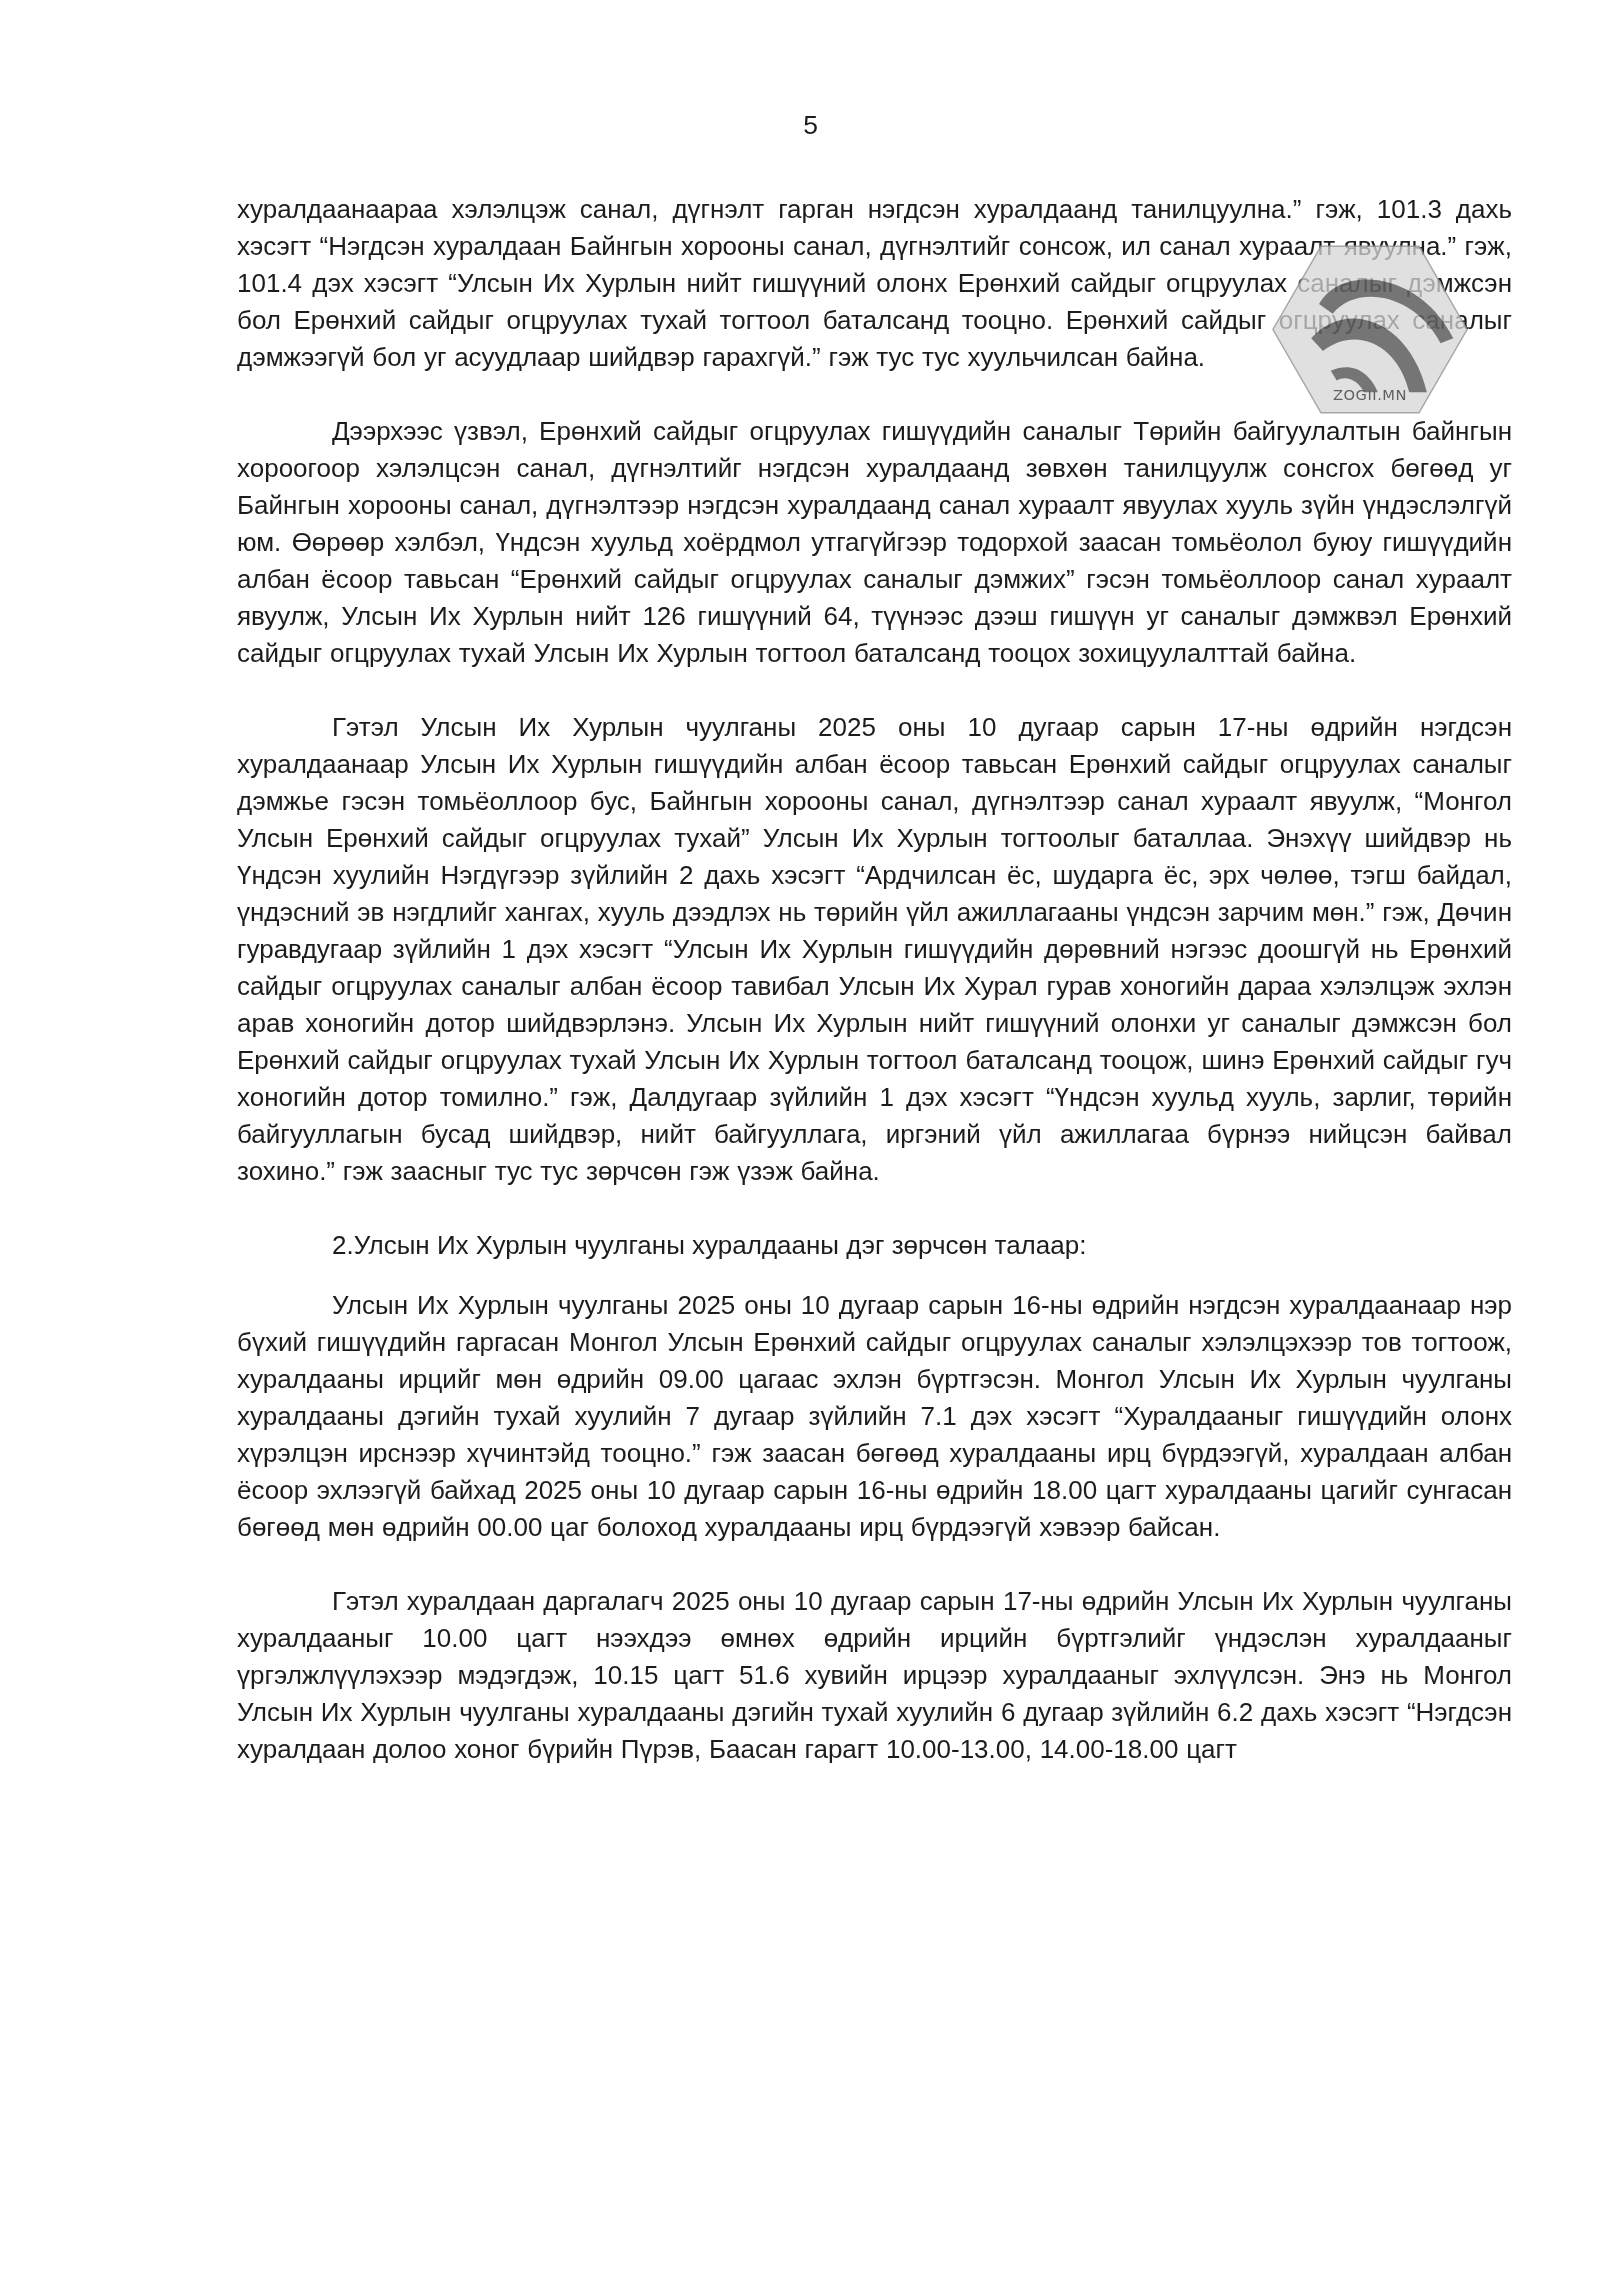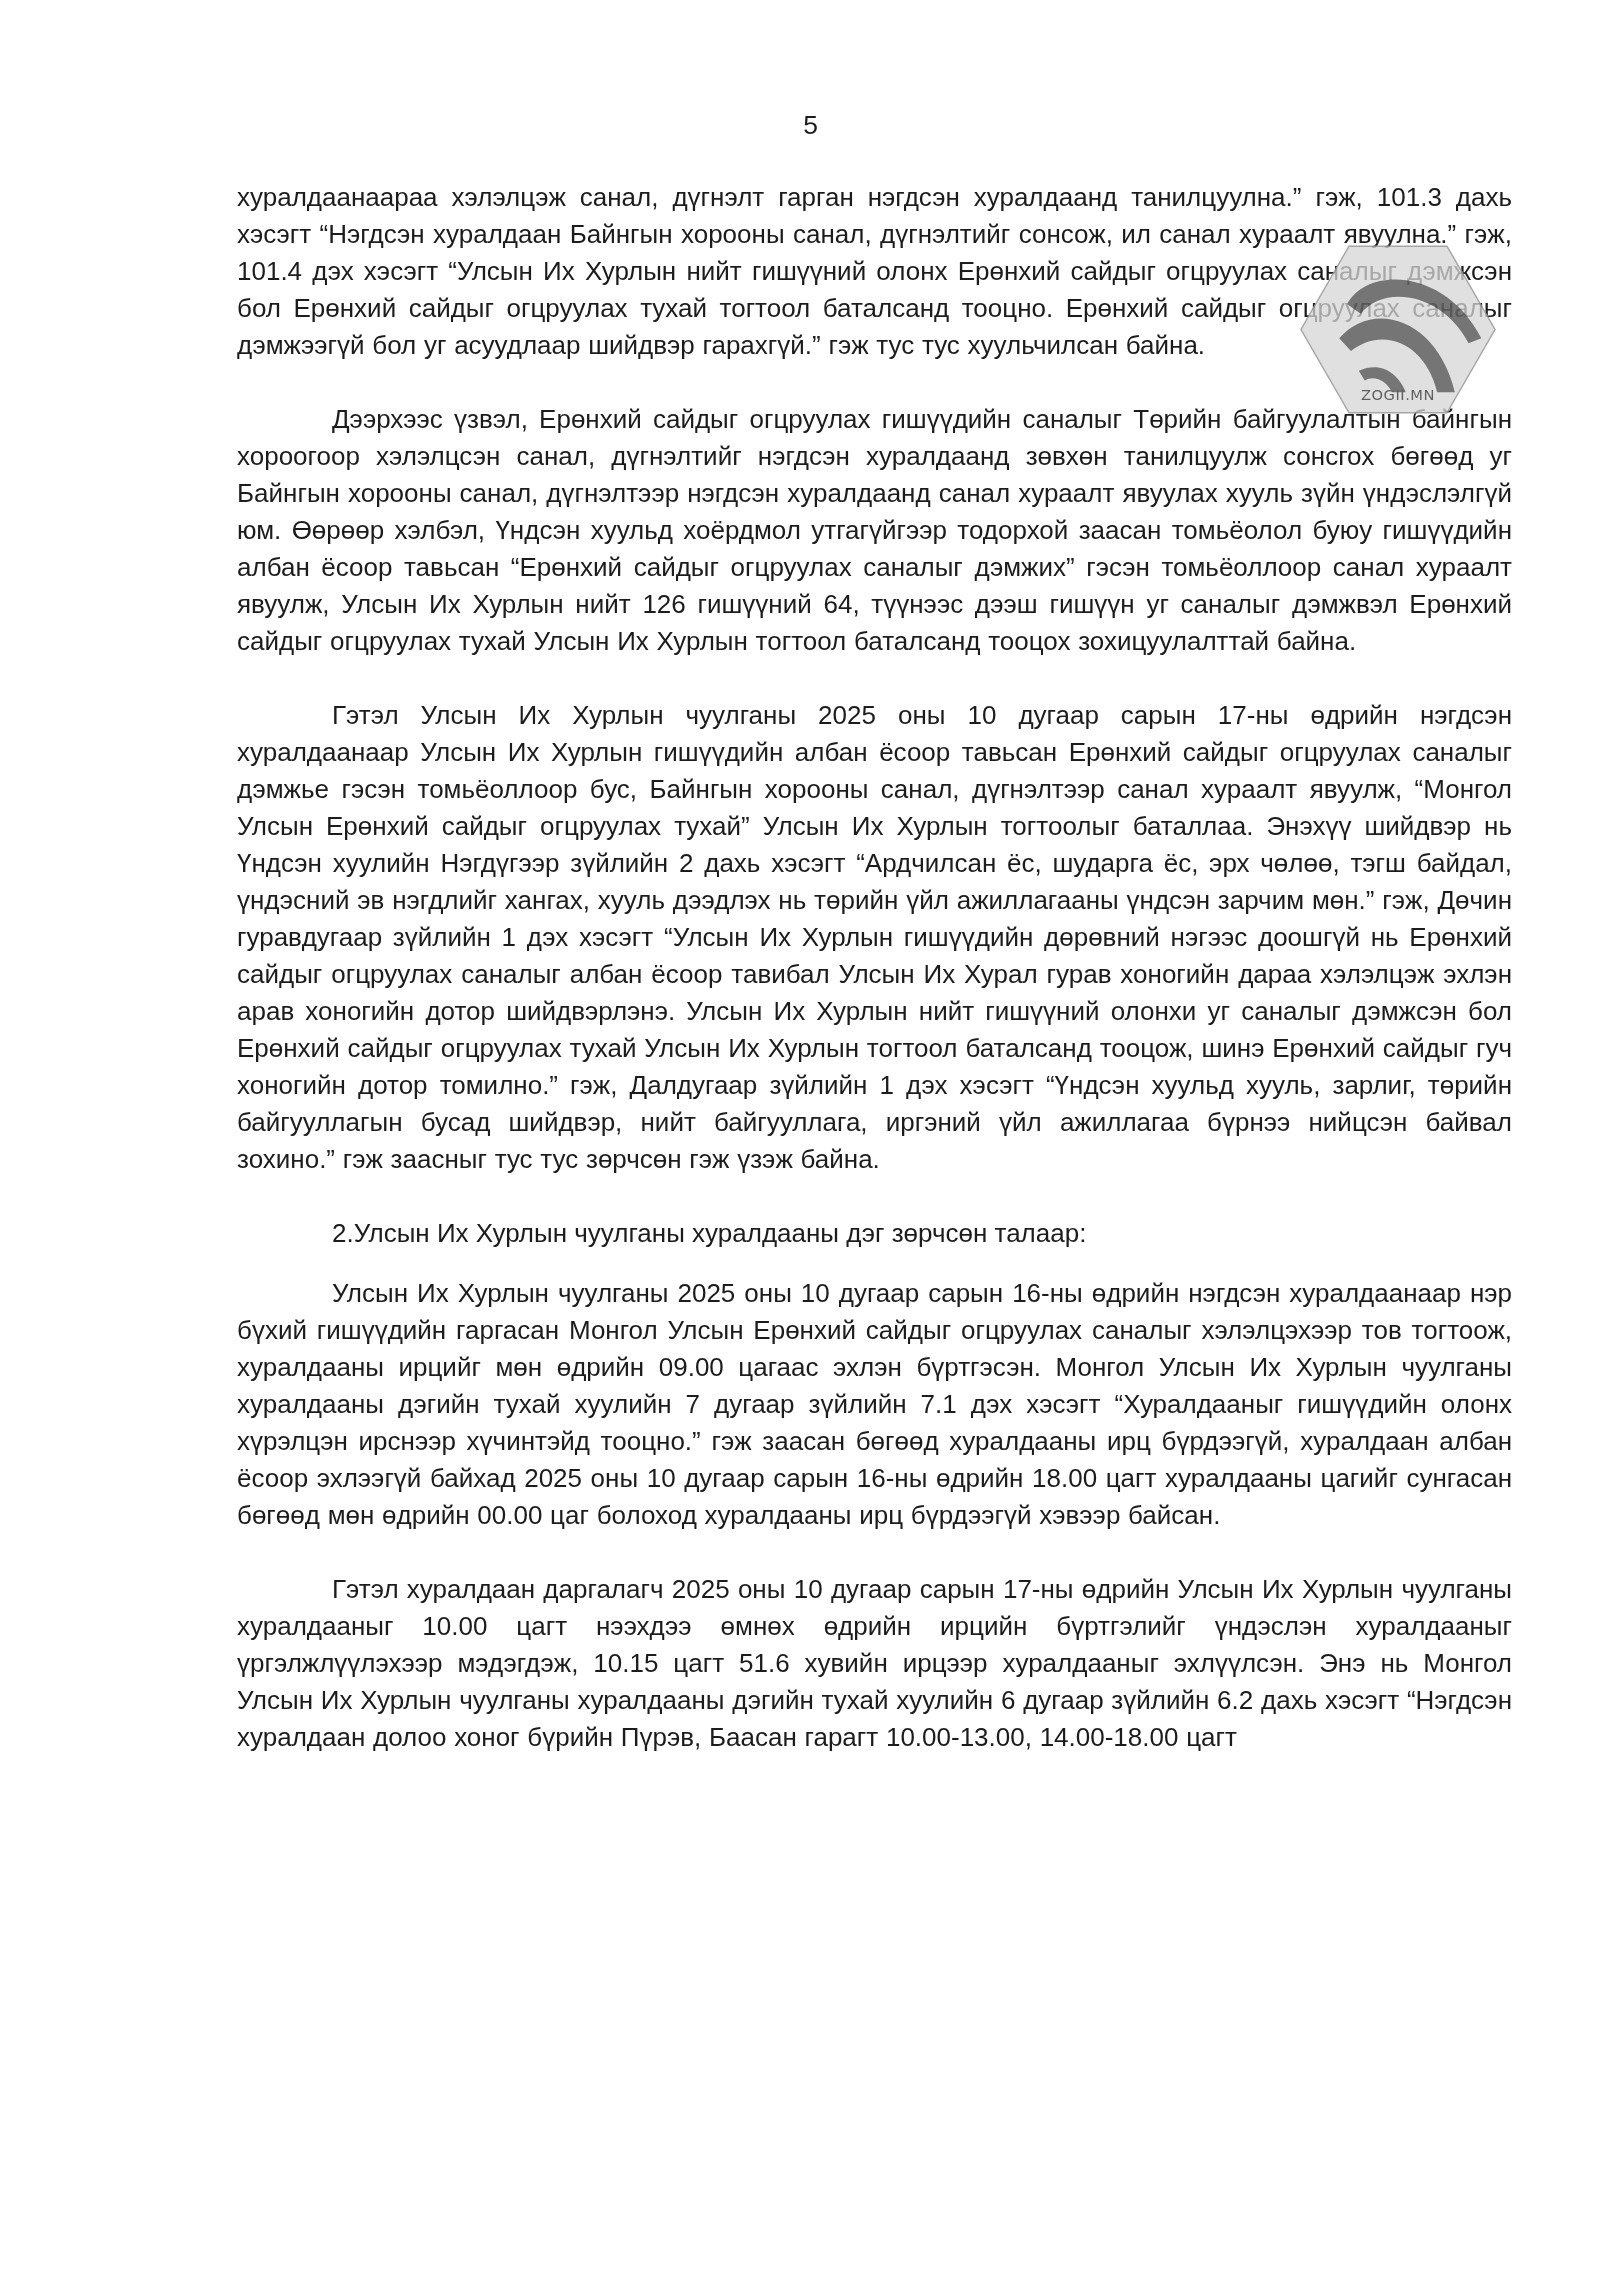--- a/index.html
+++ b/index.html
@@ -26,38 +26,38 @@
     }
     .content {
       position: absolute;
       left: 237px;
       width: 1275px;
       top: 179px;
       font-size: 26px;
       line-height: 37px;
     }
     .para {
-      margin: 0 0 37px 0;
+      margin: 12px 0 37px 0;
       text-align: justify;
       text-indent: 95px;
       text-align-last: left;
       word-spacing: 0.5px;
     }
     .para.no-indent {
       text-indent: 0;
     }
     .heading {
       margin: 0 0 23px 0;
       text-indent: 95px;
       text-align: left;
     }
     
     .watermark {
       position: absolute;
-      left: 1300px;
+      left: 1272px;
       top: 245px;
       width: 196px;
       height: 169px;
       opacity: 0.88;
     }
     .watermark svg {
       width: 100%;
       height: 100%;
       display: block;
     }

